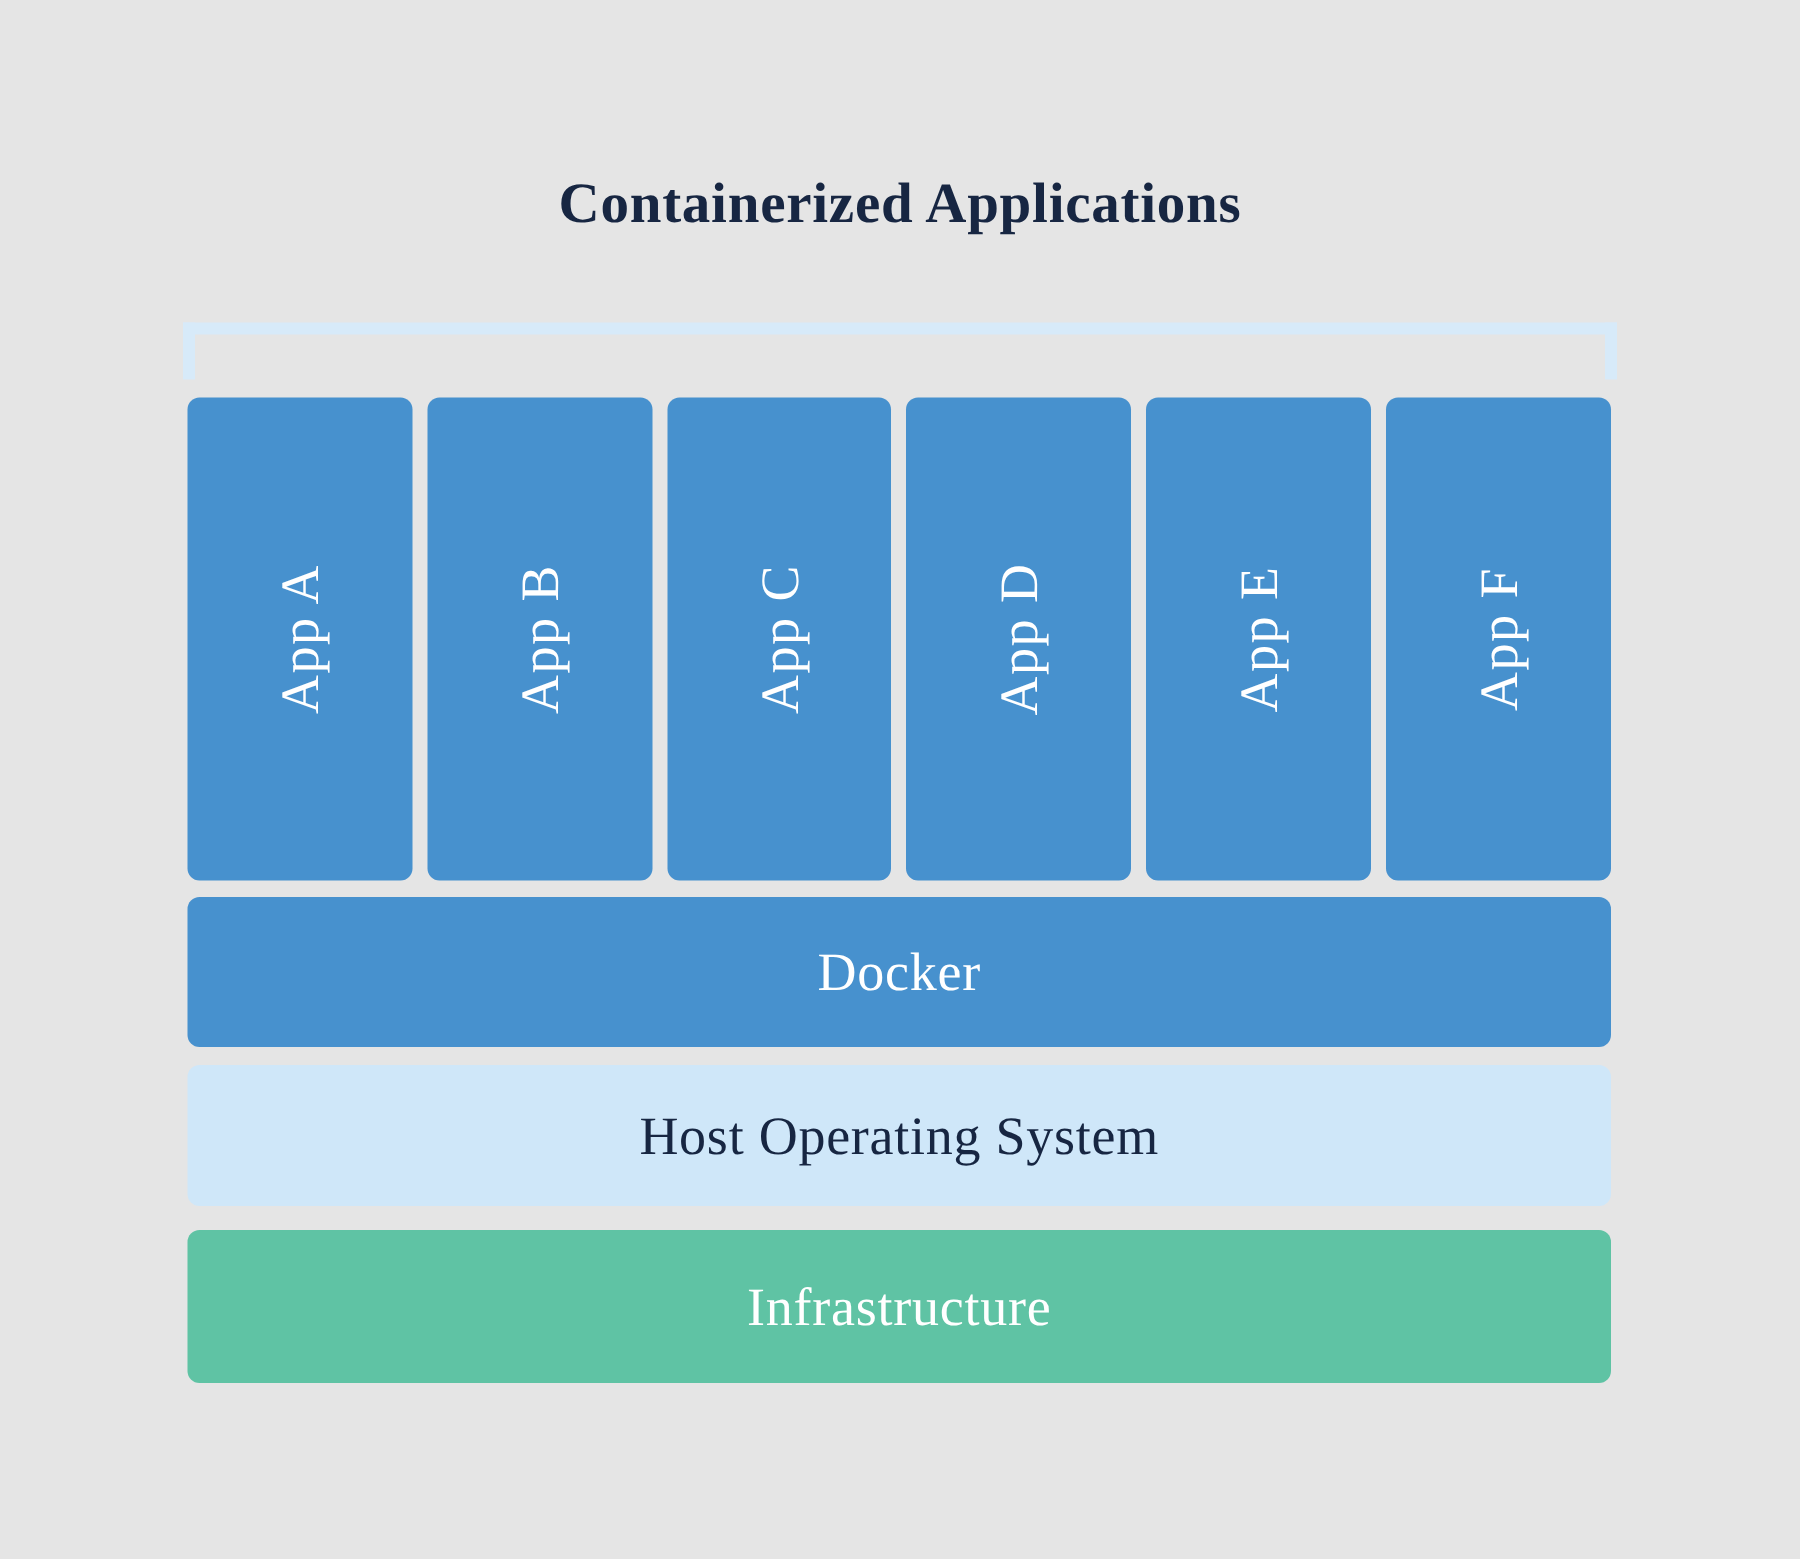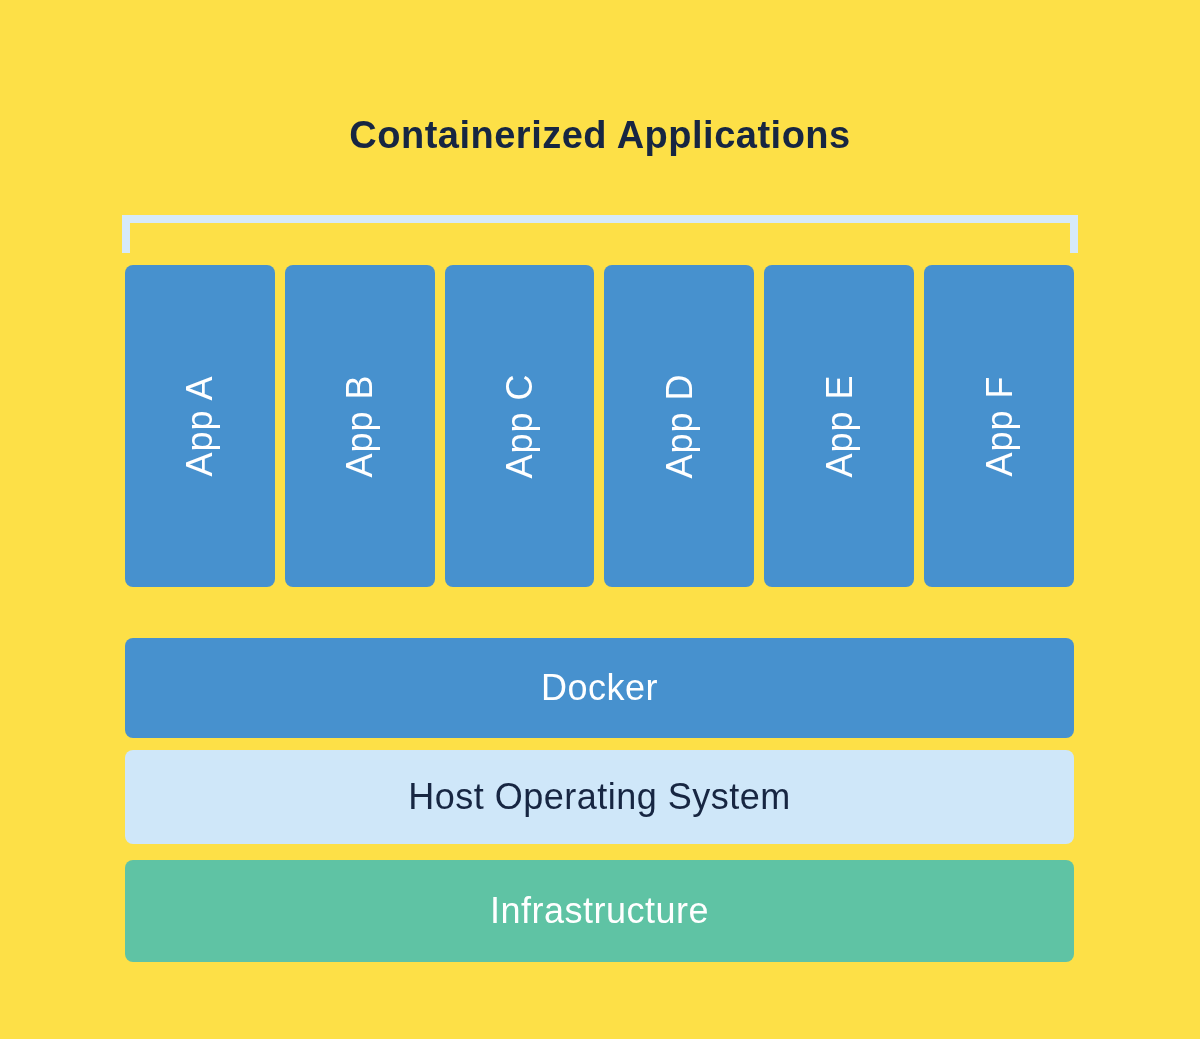--- a/index.html
+++ b/index.html
@@ -4,23 +4,23 @@
 <style>
   html, body {
     margin: 0;
     padding: 0;
     background: #ffffff;
   }
   .canvas {
     position: relative;
     width: 1200px;
     height: 1039px;
-    background: #fde047;
+    background: #e5e5e5;
     overflow: hidden;
-    font-family: Liberation Sans, sans-serif;
+    font-family: Liberation Serif, serif;
   }
   .title {
     position: absolute;
     top: 114px;
     left: 0;
     width: 100%;
     text-align: center;
     font-size: 38px;
     font-weight: 700;
     letter-spacing: 0.5px;
@@ -64,21 +64,20 @@
     letter-spacing: 1px;
   }
   .layer {
     position: absolute;
     left: 125px;
     width: 949px;
     border-radius: 8px;
     display: flex;
     align-items: center;
     justify-content: center;
-    margin-top: 40px;
   }
   .layer-label {
     font-size: 36px;
     font-weight: 400;
     letter-spacing: 0.5px;
   }
   .layer-docker {
     top: 598px;
     height: 100px;
     background: #4791CE;

